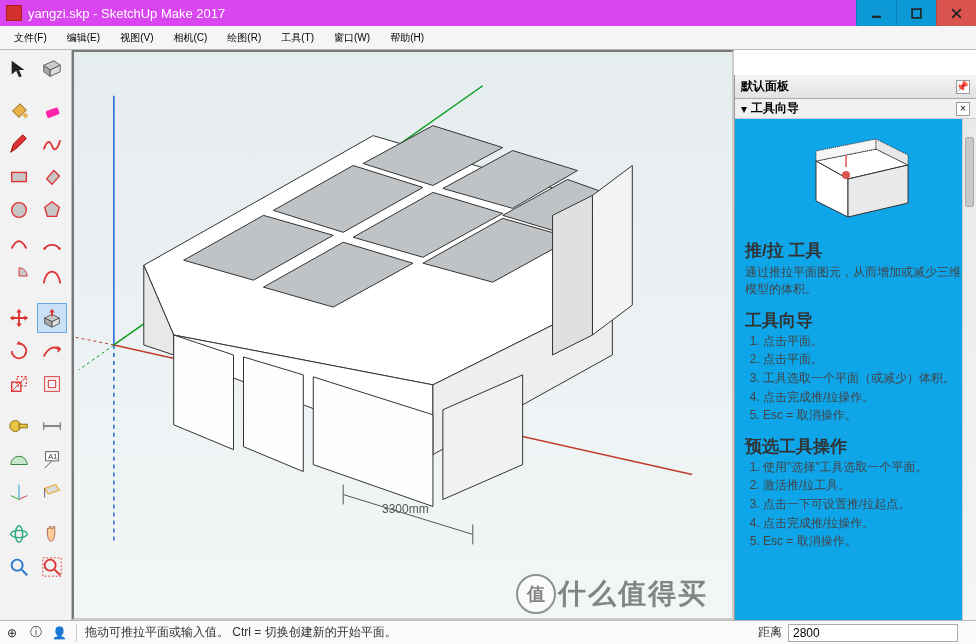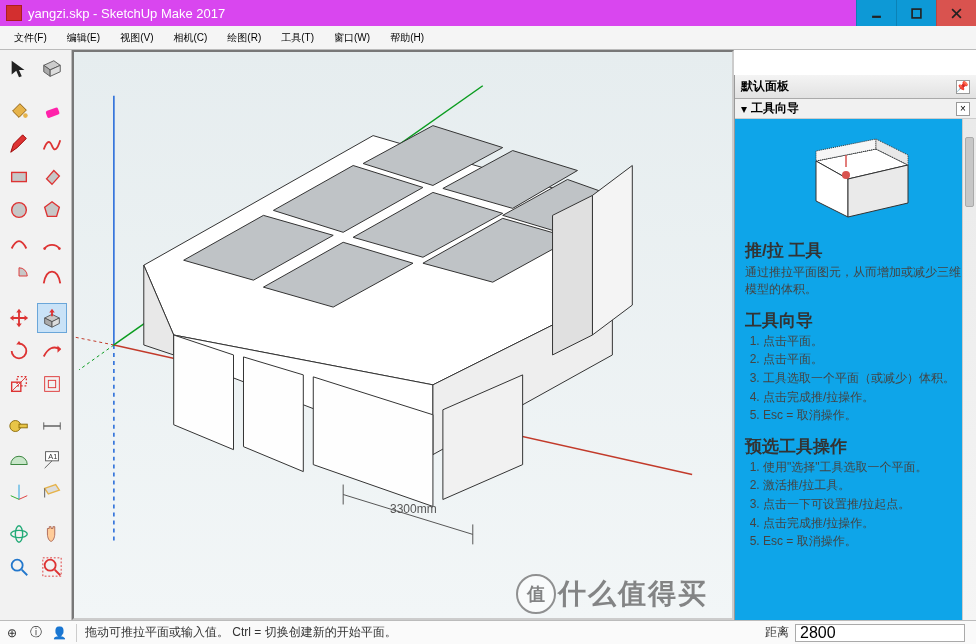--- a/index.html
+++ b/index.html
@@ -31,21 +31,21 @@
 .panel-body { flex: 1; overflow: auto; font-size: 12px; padding: 8px 10px 10px 10px; color: #444; position: relative; }
 .guide-img { width: 120px; height: 90px; margin: 4px auto 18px auto; position: relative; }
 .help-h { font-weight: bold; font-size: 17px; margin-top: 4px; color: #333; }
 .help-p { margin: 2px 0 10px 0; line-height: 1.45; }
 .help-ol { padding-left: 18px; margin-bottom: 10px; line-height: 1.55; }
 .statusbar { height: 24px; background: #fafafa; border-top: 1px solid #bbb; display: flex; align-items: center; font-size: 12px; color: #333; }
 .sb-icon { width: 24px; text-align: center; cursor: pointer; }
 .sb-sep { width: 1px; height: 18px; background: #ccc; margin: 0 4px; }
 .sb-hint { flex: 1; padding-left: 4px; }
 .sb-label { padding: 0 6px; }
-.sb-input { width: 170px; height: 18px; background: #fff; border: 1px solid #aaa; padding: 0 4px; font-size: 16px; margin-right: 11px; }
+.sb-input { width: 170px; height: 18px; background: #fff; border: 1px solid #aaa; padding: 0 4px; font-size: 12px; margin-right: 18px; }
 .watermark { position: absolute; right: 24px; bottom: 4px; display: flex; align-items: center; gap: 2px; opacity: .7; pointer-events: none; }
 .watermark .circle { width: 40px; height: 40px; border: 2px solid #666; border-radius: 50%; display: flex; align-items: center; justify-content: center; font-size: 18px; font-weight: bold; color: #555; background: rgba(255,255,255,.8); }
 .watermark .txt { font-size: 28px; font-weight: bold; color: #555; letter-spacing: 2px; }
 .dim-label { position: absolute; font-size: 12px; color: #555; }
 .scroll-v { position: absolute; right: 0; top: 0; bottom: 0; width: 14px; background: linear-gradient(#eaeaea,#f5f5f5); border-left: 1px solid #ccc; }
 .scroll-thumb { position: absolute; left: 2px; right: 2px; top: 18px; height: 70px; background: #c7c7c7; border: 1px solid #aaa; border-radius: 2px; }
 .pin-icon, .x-icon { width: 14px; height: 14px; cursor: pointer; display: inline-flex; align-items: center; justify-content: center; font-size: 10px; border: 1px solid #999; background: #fff; margin-left: 3px; }
 </style>
 </head>
 <body>
@@ -302,21 +302,21 @@
         <polygon points="520,140 560,110 560,250 520,280" fill="#f4f4f4"></polygon>
         <polygon points="520,140 520,280 480,300 480,160" fill="#e0e0e0"></polygon>
       </g>
 
       <g stroke="#555" stroke-width="1">
         <line x1="270" y1="440" x2="400" y2="480"></line>
         <line x1="270" y1="430" x2="270" y2="450"></line>
         <line x1="400" y1="470" x2="400" y2="490"></line>
       </g>
     </svg>
-    <div class="dim-label" style="left:316px; top:450px;">3300mm</div>
+    <div class="dim-label" style="left:308px; top:450px;">3300mm</div>
 
     
     <div class="watermark">
       <div class="circle">
           <span>值</span>
         </div>
       <div class="txt">什么值得买</div>
     </div>
   </div>
 

